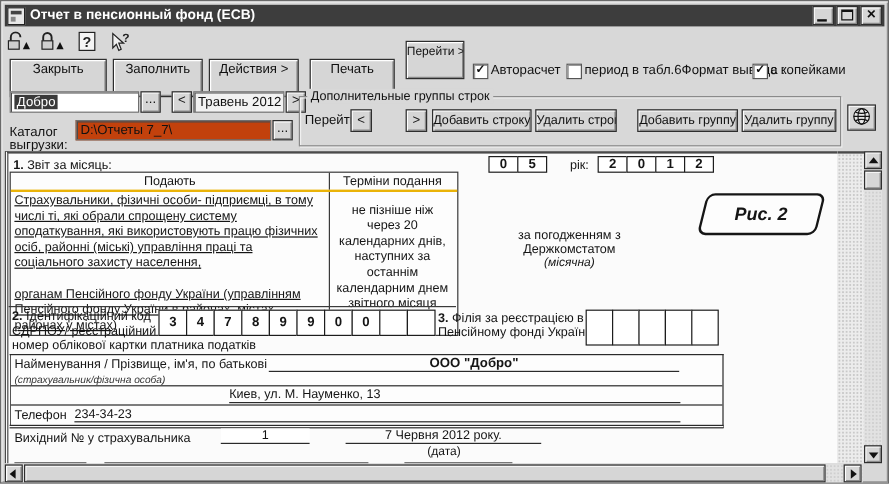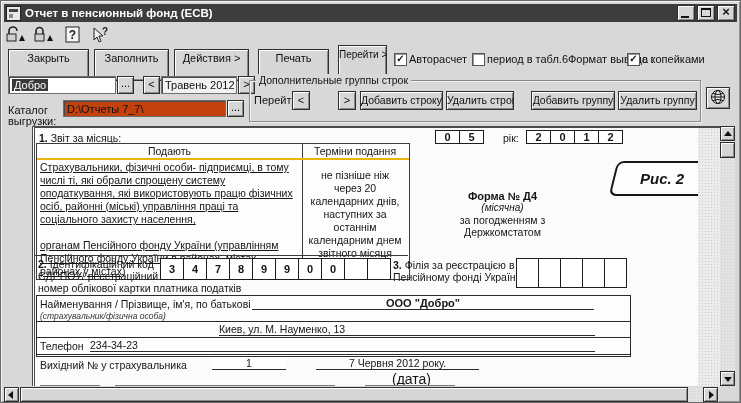--- a/index.html
+++ b/index.html
@@ -58,21 +58,21 @@
   .groupbox{
     position:absolute;border:1px solid #8a8a8a;
     box-shadow:inset 1px 1px 0 #f0f0f0, 1px 1px 0 #f0f0f0;
   }
   .grouplegend{position:absolute;top:-7px;left:6px;background:#d8d8d8;padding:0 3px;font-size:10.5px;}
   
   .page{
     position:absolute;left:3px;top:125px;width:694px;height:260px;
     background:#fbfbfb;border-top:2px solid #4a4a4a;
     border-left:3px double #4a4a4a;box-sizing:border-box;overflow:hidden;
-    font-size:10.5px;color:#151515;margin-left:28px;
+    font-size:10.5px;color:#151515;
   }
   .hatch{
     position:absolute;left:697px;top:125px;width:22px;height:260px;
     background:#ececec;
     background-image:radial-gradient(#c9c9c9 28%, transparent 30%);
     background-size:3px 3px;border-top:2px solid #4a4a4a;box-sizing:border-box;
   }
   .cells{position:absolute;display:flex;}
   .cells .cell{
     background:#fff;border:1px solid #1d1d1d;margin-left:-1px;
@@ -156,21 +156,21 @@
         <path d="M4 2 L4 14 L7 11 L9 16 L11 15 L9 10 L13 10 Z" fill="#f0f0f0" stroke="#222"></path>
         <text x="15" y="9" font-size="10" font-weight="bold" text-anchor="middle" fill="#222" font-family="Liberation Sans, sans-serif">?</text>
       </svg>
     </span>
   </div>
 
   <div class="btn" style="left:7px;top:48px;width:81px;">Закрыть</div>
   <div class="btn" style="left:93px;top:48px;width:75px;">Заполнить</div>
   <div class="btn" style="left:173px;top:48px;width:75px;">Действия &gt;</div>
   <div class="btn" style="left:257px;top:48px;width:71px;">Печать</div>
-  <div class="btn" style="left:337px;top:44px;width:49px;font-size:10px;">Перейти &gt;</div>
+  <div class="btn" style="left:337px;top:33px;width:49px;font-size:10px;">Перейти &gt;</div>
 
   <span class="cb" style="left:393px;top:52px;">✓</span>
   <span class="cblabel" style="left:408px;top:52px;">Авторасчет</span>
   <span class="cb" style="left:471px;top:52px;"></span>
   <span class="cblabel" style="left:486px;top:52px;">период в табл.6</span>
   <span class="cblabel" style="left:567px;top:52px;">Формат вывода :</span>
   <span class="cb" style="left:626px;top:52px;">✓</span>
   <span class="cblabel" style="left:641px;top:52px;">с копейками</span>
 
   <div class="sunken" style="left:7px;top:75px;width:108px;height:18px;background:#fff;">
@@ -227,23 +227,22 @@
       <div class="tbody">
         <div class="td1" style="width:266px;text-decoration:underline;">
           <p>Страхувальники, фізичні особи- підприємці, в тому числі ті, які обрали спрощену систему оподаткування, які використовують працю фізичних осіб, районні (міські) управління праці та соціального захисту населення,</p>
           <p>органам Пенсійного фонду України (управлінням Пенсійного фонду України  в районах, містах, районах у містах)</p>
         </div>
         <div class="td2" style="width:104px;">не пізніше ніж через 20 календарних днів, наступних за останнім календарним днем звітного місяця</div>
       </div>
     </div>
 
     <div class="formblock" style="left:385px;top:62px;width:165px;">
-      <div style="font-weight:bold;font-size:11px;">Форма № Д4</div>
+      <div>за погодженням з Держкомстатом</div>
       <div style="font-style:italic;font-size:10px;">(місячна)</div>
-      <div>за погодженням з Держкомстатом</div>
     </div>
 
     <div class="figbox" style="left:578px;top:33px;width:95px;height:31px;">
       <span>Рис. 2</span>
     </div>
 
     <div class="abs" style="left:0px;top:127px;width:373px;border-top:1px solid #3a3a3a;"></div>
     <div class="abs" style="left:3px;top:130px;line-height:12px;">
       <b>2.</b> <span>Ідентифікаційний код</span><br>
       <span>ЄДРПОУ/ реєстраційний</span>
@@ -285,21 +284,21 @@
       </div>
       <div class="rrow" style="height:16px;">
         <span class="abs" style="left:3px;top:2px;">Телефон</span>
         <span class="abs uline" style="left:53px;top:1px;width:505px;">234-34-23</span>
       </div>
     </div>
 
     <span class="abs" style="left:5px;top:231px;">Вихідний № у страхувальника</span>
     <span class="abs uline" style="left:177px;top:229px;width:74px;background:#fff;text-align:center;">1</span>
     <span class="abs uline" style="left:281px;top:229px;width:163px;text-align:center;">7 Червня 2012 року.</span>
-    <span class="abs" style="left:330px;top:243px;width:66px;text-align:right;font-size:14px;">(дата)</span>
+    <span class="abs" style="left:330px;top:243px;width:66px;text-align:center;font-size:10px;">(дата)</span>
 
     <div class="clipline" style="left:5px;top:257px;width:60px;"></div>
     <div class="clipline" style="left:80px;top:257px;width:220px;"></div>
     <div class="clipline" style="left:330px;top:257px;width:90px;"></div>
   </div>
 
   <div class="hatch"></div>
 
   <div class="sb" style="left:719px;top:125px;width:15px;height:260px;">
     <div class="sbbtn" style="left:0;top:0;">

